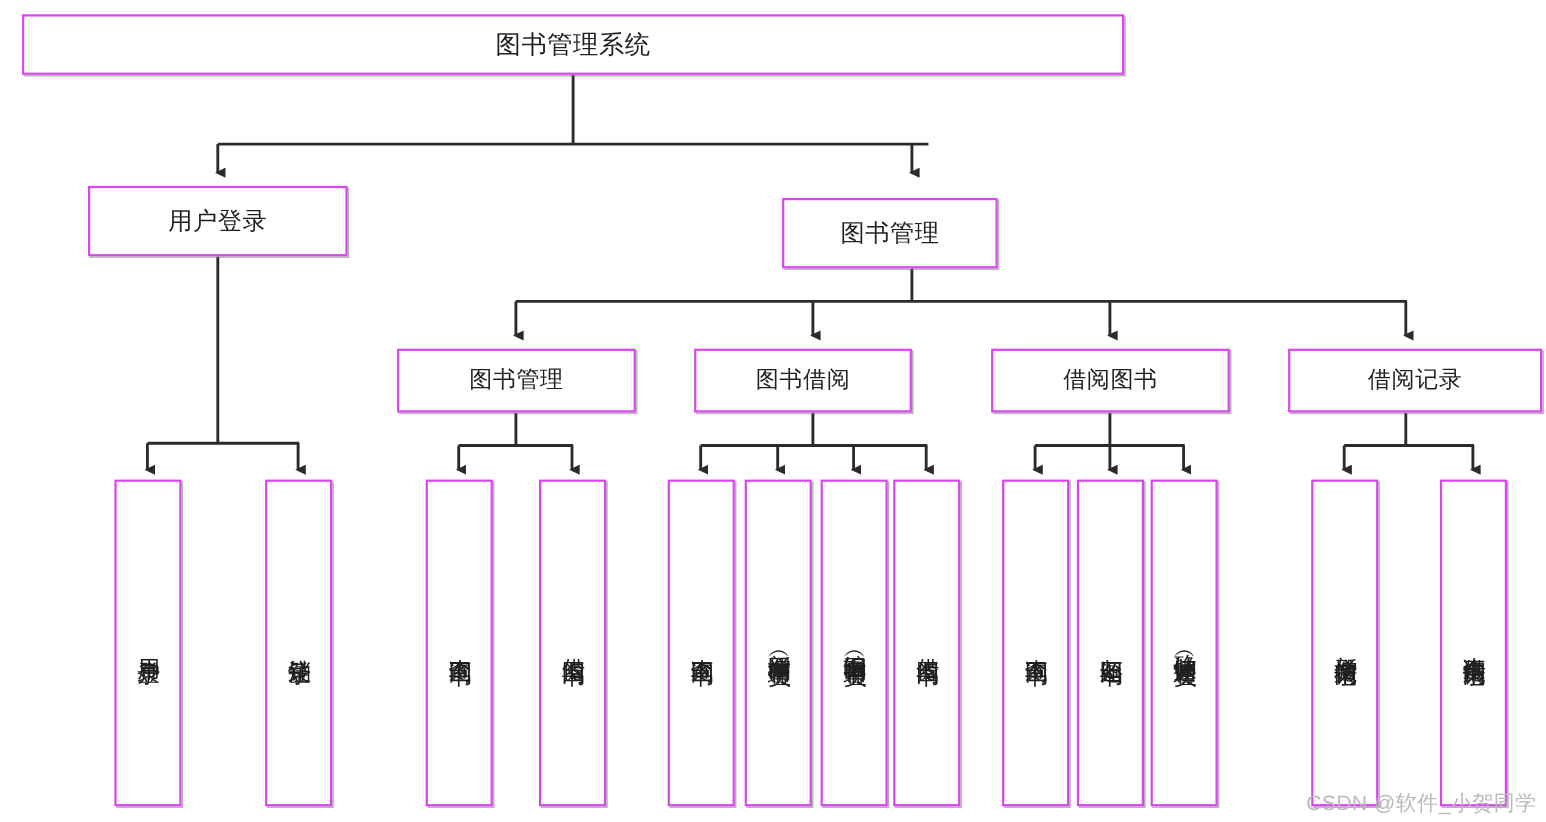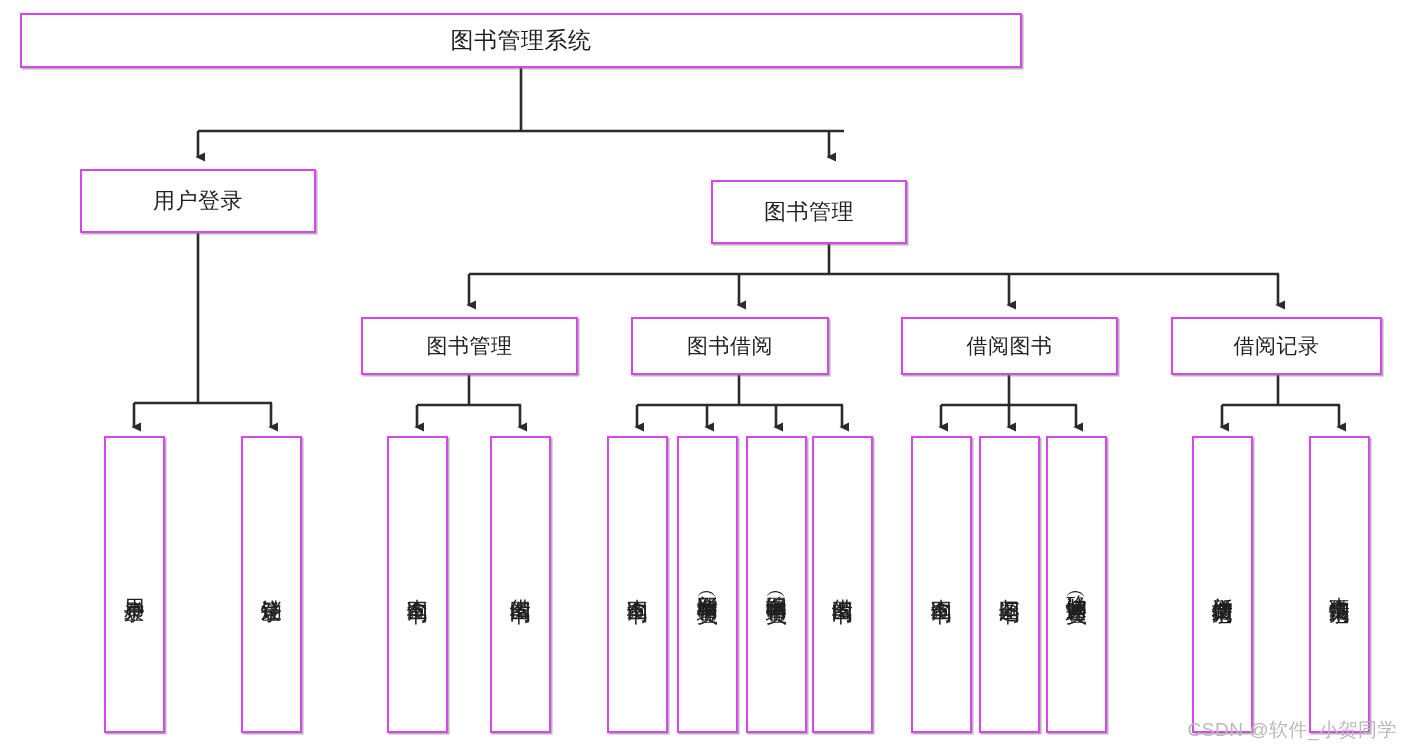--- a/index.html
+++ b/index.html
@@ -144,21 +144,21 @@
 
   <div class="node lvl2" style="left:361px; top:317px; width:217px; height:58px;">
     <span class="label">图书管理</span>
   </div>
   <div class="node lvl2" style="left:631px; top:317px; width:198px; height:58px;">
     <span class="label">图书借阅</span>
   </div>
   <div class="node lvl2" style="left:901px; top:317px; width:217px; height:58px;">
     <span class="label">借阅图书</span>
   </div>
-  <div class="node lvl2" style="left:1171px; top:317px; width:211px; height:58px;justify-content:center;">
+  <div class="node lvl2" style="left:1171px; top:317px; width:231px; height:58px;justify-content:center;">
     <span class="label">借阅记录</span>
   </div>
 
   <div class="node leaf" style="left:104px; top:436px; width:61px; height:297px;">
     <span class="label">用户登录</span>
   </div>
   <div class="node leaf" style="left:241px; top:436px; width:61px; height:297px;">
     <span class="label">注销登录</span>
   </div>
 

